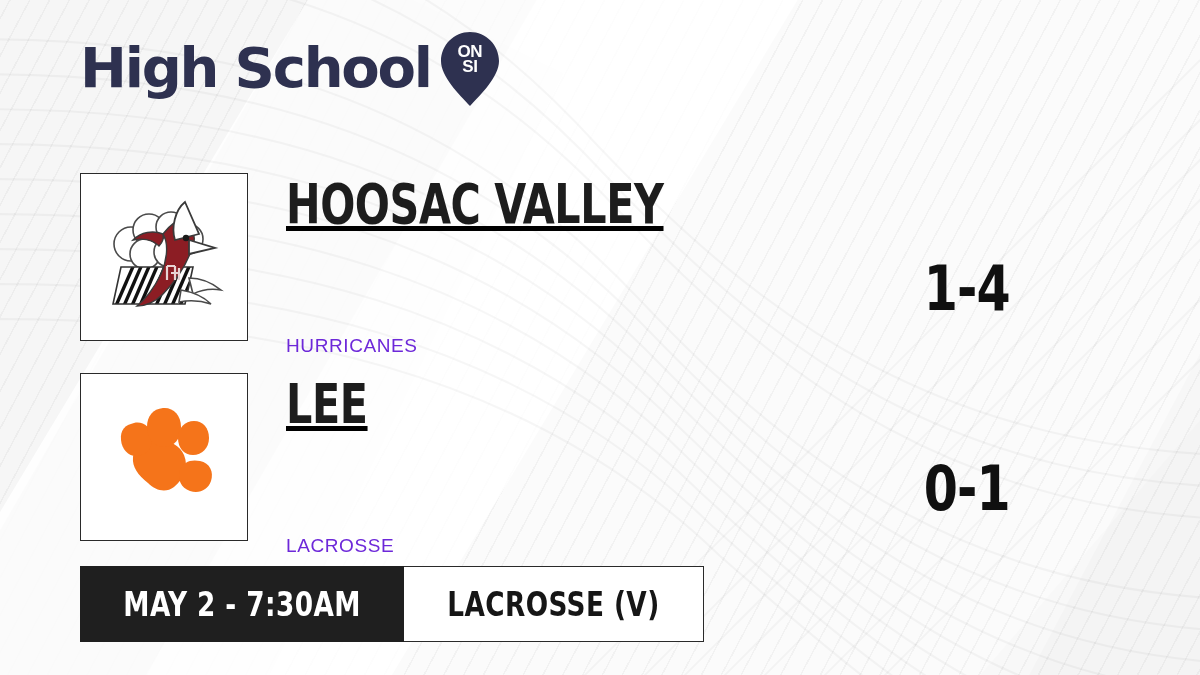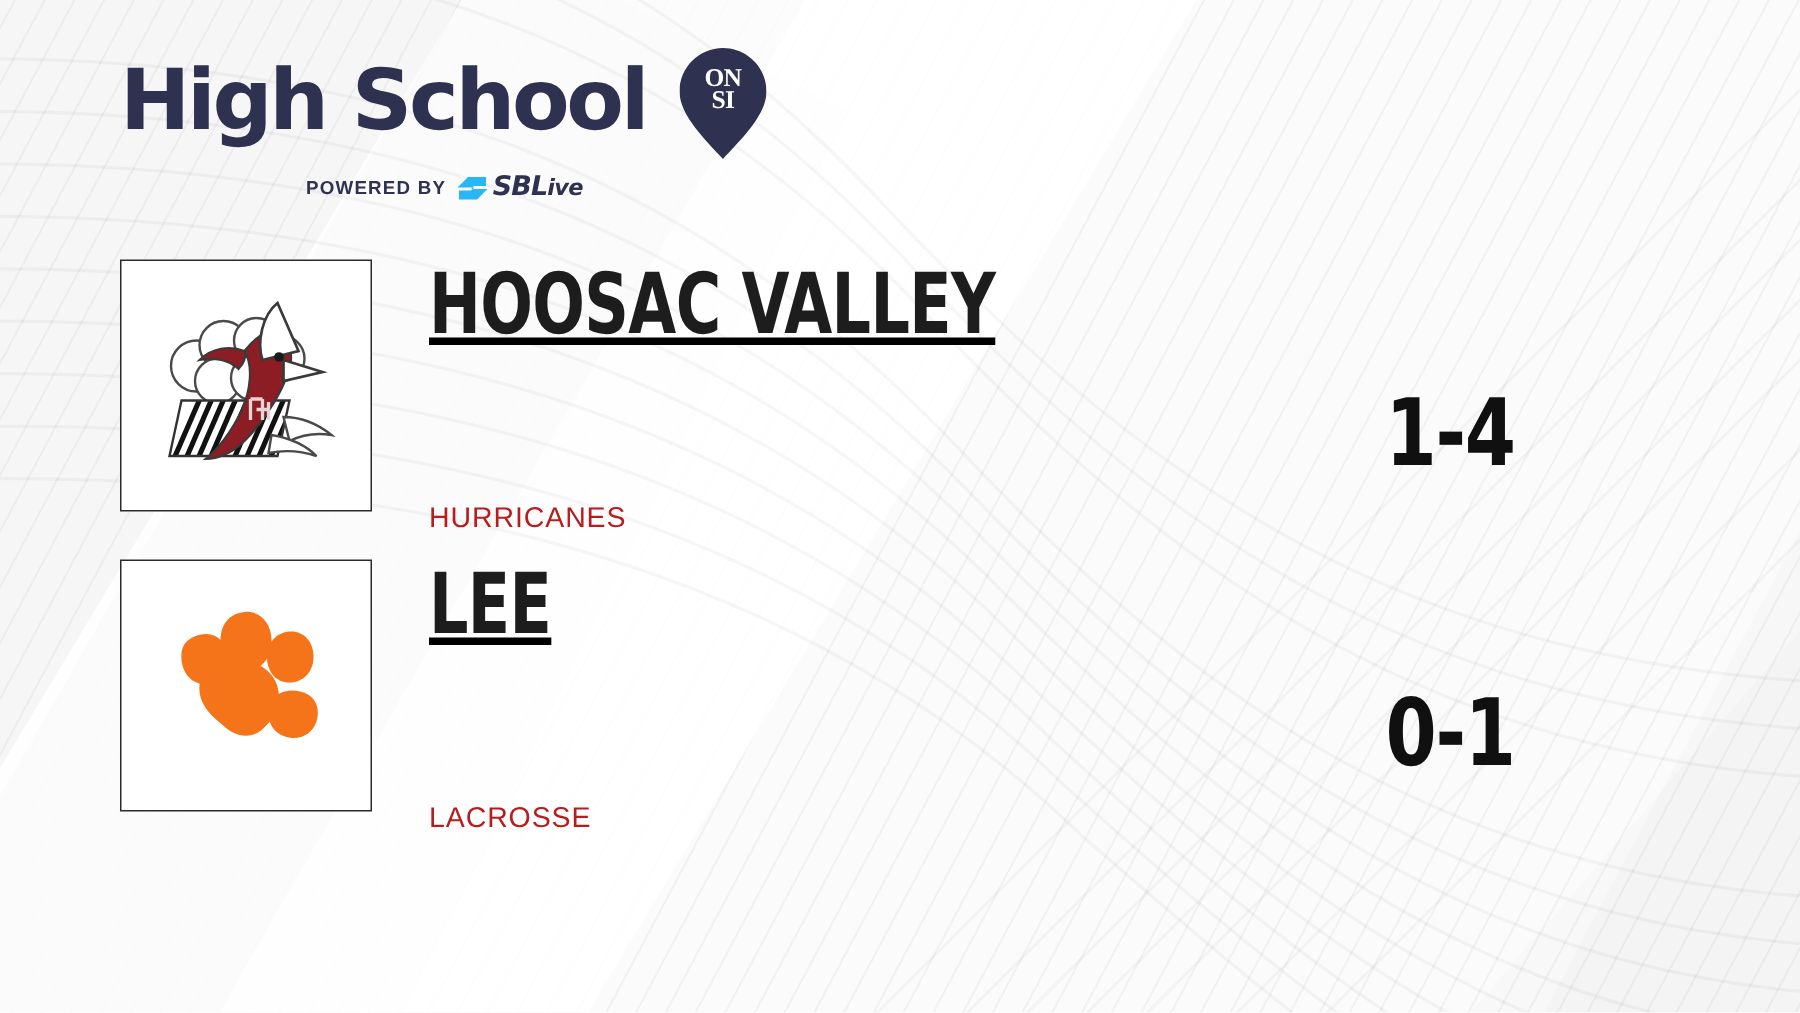--- a/index.html
+++ b/index.html
@@ -73,21 +73,21 @@
   
   #brand {
     position: absolute;
     left: 80px;
     top: 30px;
     width: 430px;
   }
   .brand-row {
     display: flex;
     align-items: center;
-    gap: 22px;
+    gap: 10px;
   }
   .brand-title {
     font-family: "DejaVu Sans", sans-serif;
     font-size: 56px;
     font-weight: bold;
     letter-spacing: -2.2px;
     color: #2e3150;
     line-height: 1;
     white-space: nowrap;
   }
@@ -98,21 +98,21 @@
     flex: 0 0 auto;
     margin-top: 2px;
   }
   .brand-pin svg { display:block; width: 58px; height: 74px; }
   .pin-text {
     position: absolute;
     left: 0; top: 12px;
     width: 58px;
     text-align: center;
     color: #ffffff;
-    font-family: Liberation Serif, serif;
+    font-family: Liberation Sans, sans-serif;
     font-weight: bold;
     font-size: 17px;
     line-height: 15px;
     letter-spacing: -0.5px;
   }
   .brand-sub {
     display: flex;
     align-items: center;
     gap: 8px;
     margin-top: 10px;
@@ -183,21 +183,21 @@
     transform-origin: left center;
     white-space: nowrap;
   }
   .team-mascot {
     position: absolute;
     left: 206px;
     top: 162px;
     font-family: "Liberation Sans", sans-serif;
     font-size: 19px;
     letter-spacing: 0.6px;
-    color: #b91c1c;
+    color: #6d28d9;
     white-space: nowrap;
   }
 
   .team-score {
     position: absolute;
     right: 190px;
     font-family: "DejaVu Sans Condensed", "DejaVu Sans", sans-serif;
     font-weight: bold;
     font-size: 62px;
     line-height: 62px;
@@ -300,29 +300,20 @@
       <div class="brand-pin">
         <svg viewBox="0 0 58 74" xmlns="http://www.w3.org/2000/svg" aria-hidden="true">
           <path d="M29 0 C13 0 0 13 0 29 C0 45 18 62 29 74 C40 62 58 45 58 29 C58 13 45 0 29 0 Z" fill="#2e3150"></path>
         </svg>
         <div class="pin-text">
           <div>ON</div>
           <div>SI</div>
         </div>
       </div>
     </div>
-    <div class="brand-sub">
-      <span class="powered-by">POWERED BY</span>
-      <span class="sblive">
-        <svg class="sblive-mark" viewBox="0 0 20 17" xmlns="http://www.w3.org/2000/svg" aria-hidden="true">
-          <path d="M19 1 L7 1 L0 8 L11 8 L9 10 L1 10 L1 16 L13 16 L20 9 L9 9 L11 7 L19 7 Z" fill="#29b6f6"></path>
-        </svg>
-        <span class="sblive-word"><span>SBL</span><i>ive</i></span>
-      </span>
-    </div>
   </div>
 
   <div class="team-block" id="team-a-block">
     <div class="logo-box">
       <svg width="150" height="150" viewBox="0 0 150 150" xmlns="http://www.w3.org/2000/svg" aria-hidden="true">
 
         <g fill="#ffffff" stroke="#4a4a4a" stroke-width="1.6">
           <circle cx="42" cy="62" r="17"></circle>
           <circle cx="60" cy="48" r="16"></circle>
           <circle cx="82" cy="45" r="15"></circle>
@@ -394,14 +385,22 @@
     </div>
     <div class="team-text">
       <div class="team-name">LEE</div>
     </div>
     <div class="team-mascot">LACROSSE</div>
   </div>
 
   <div class="team-score" id="score-a">1-4</div>
   <div class="team-score" id="score-b">0-1</div>
 
+  <div id="info-bar">
+    <div class="info-date">
+      <span class="info-text">MAY 2 - 7:30AM</span>
+    </div>
+    <div class="info-sport">
+      <span class="info-text">LACROSSE (V)</span>
+    </div>
+  </div>
 
 </div>
 
 </body></html>

